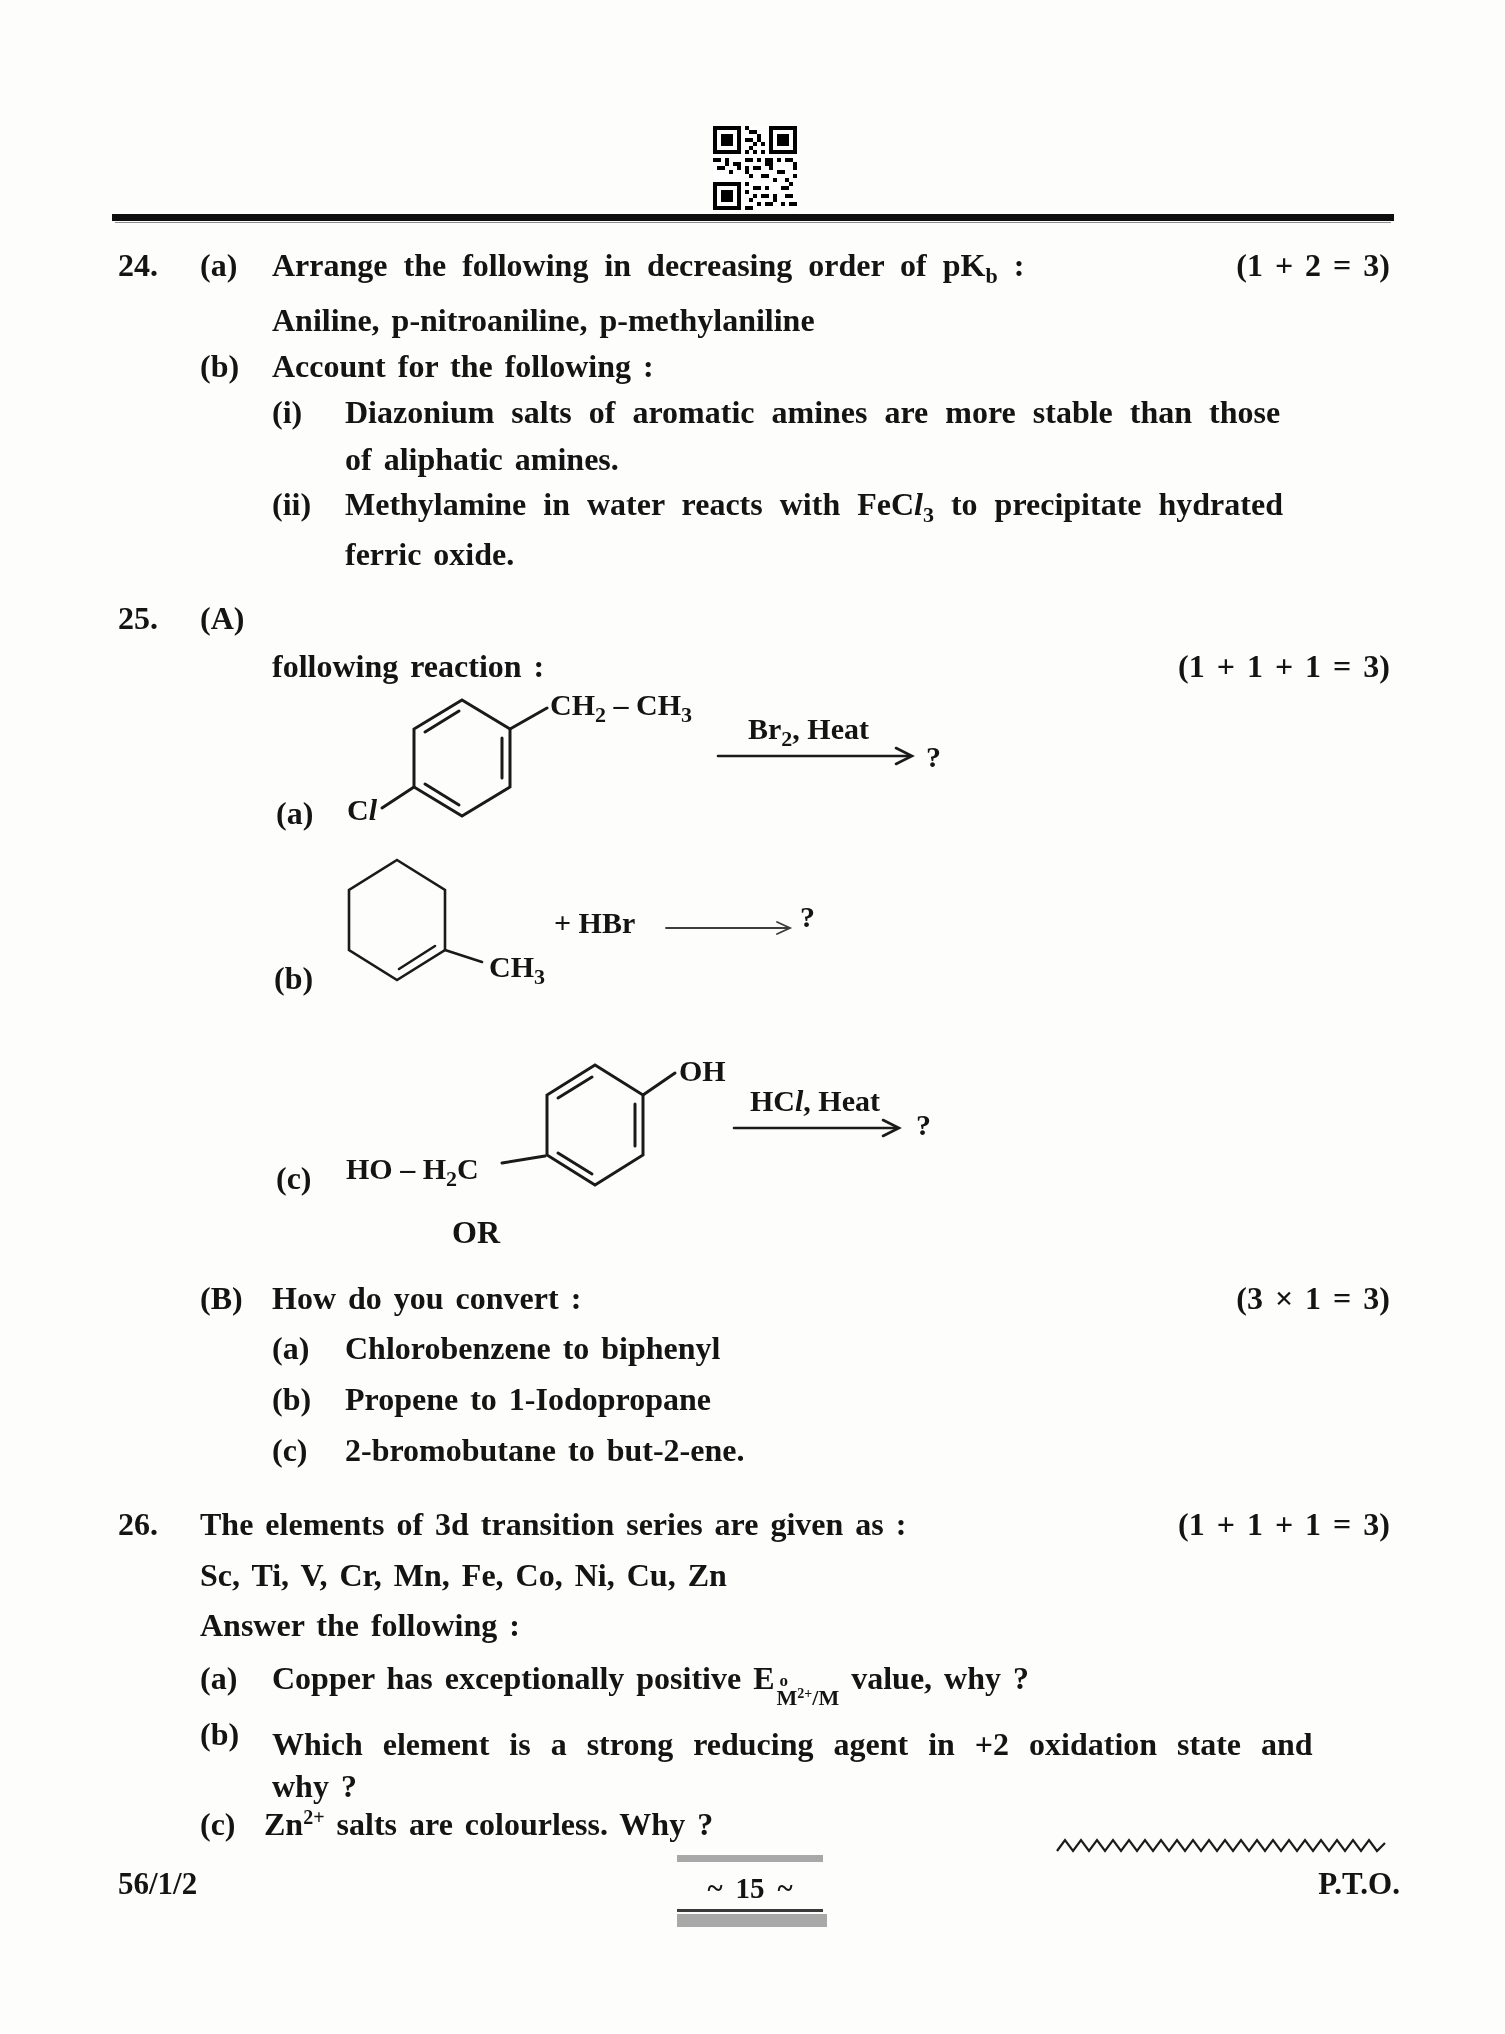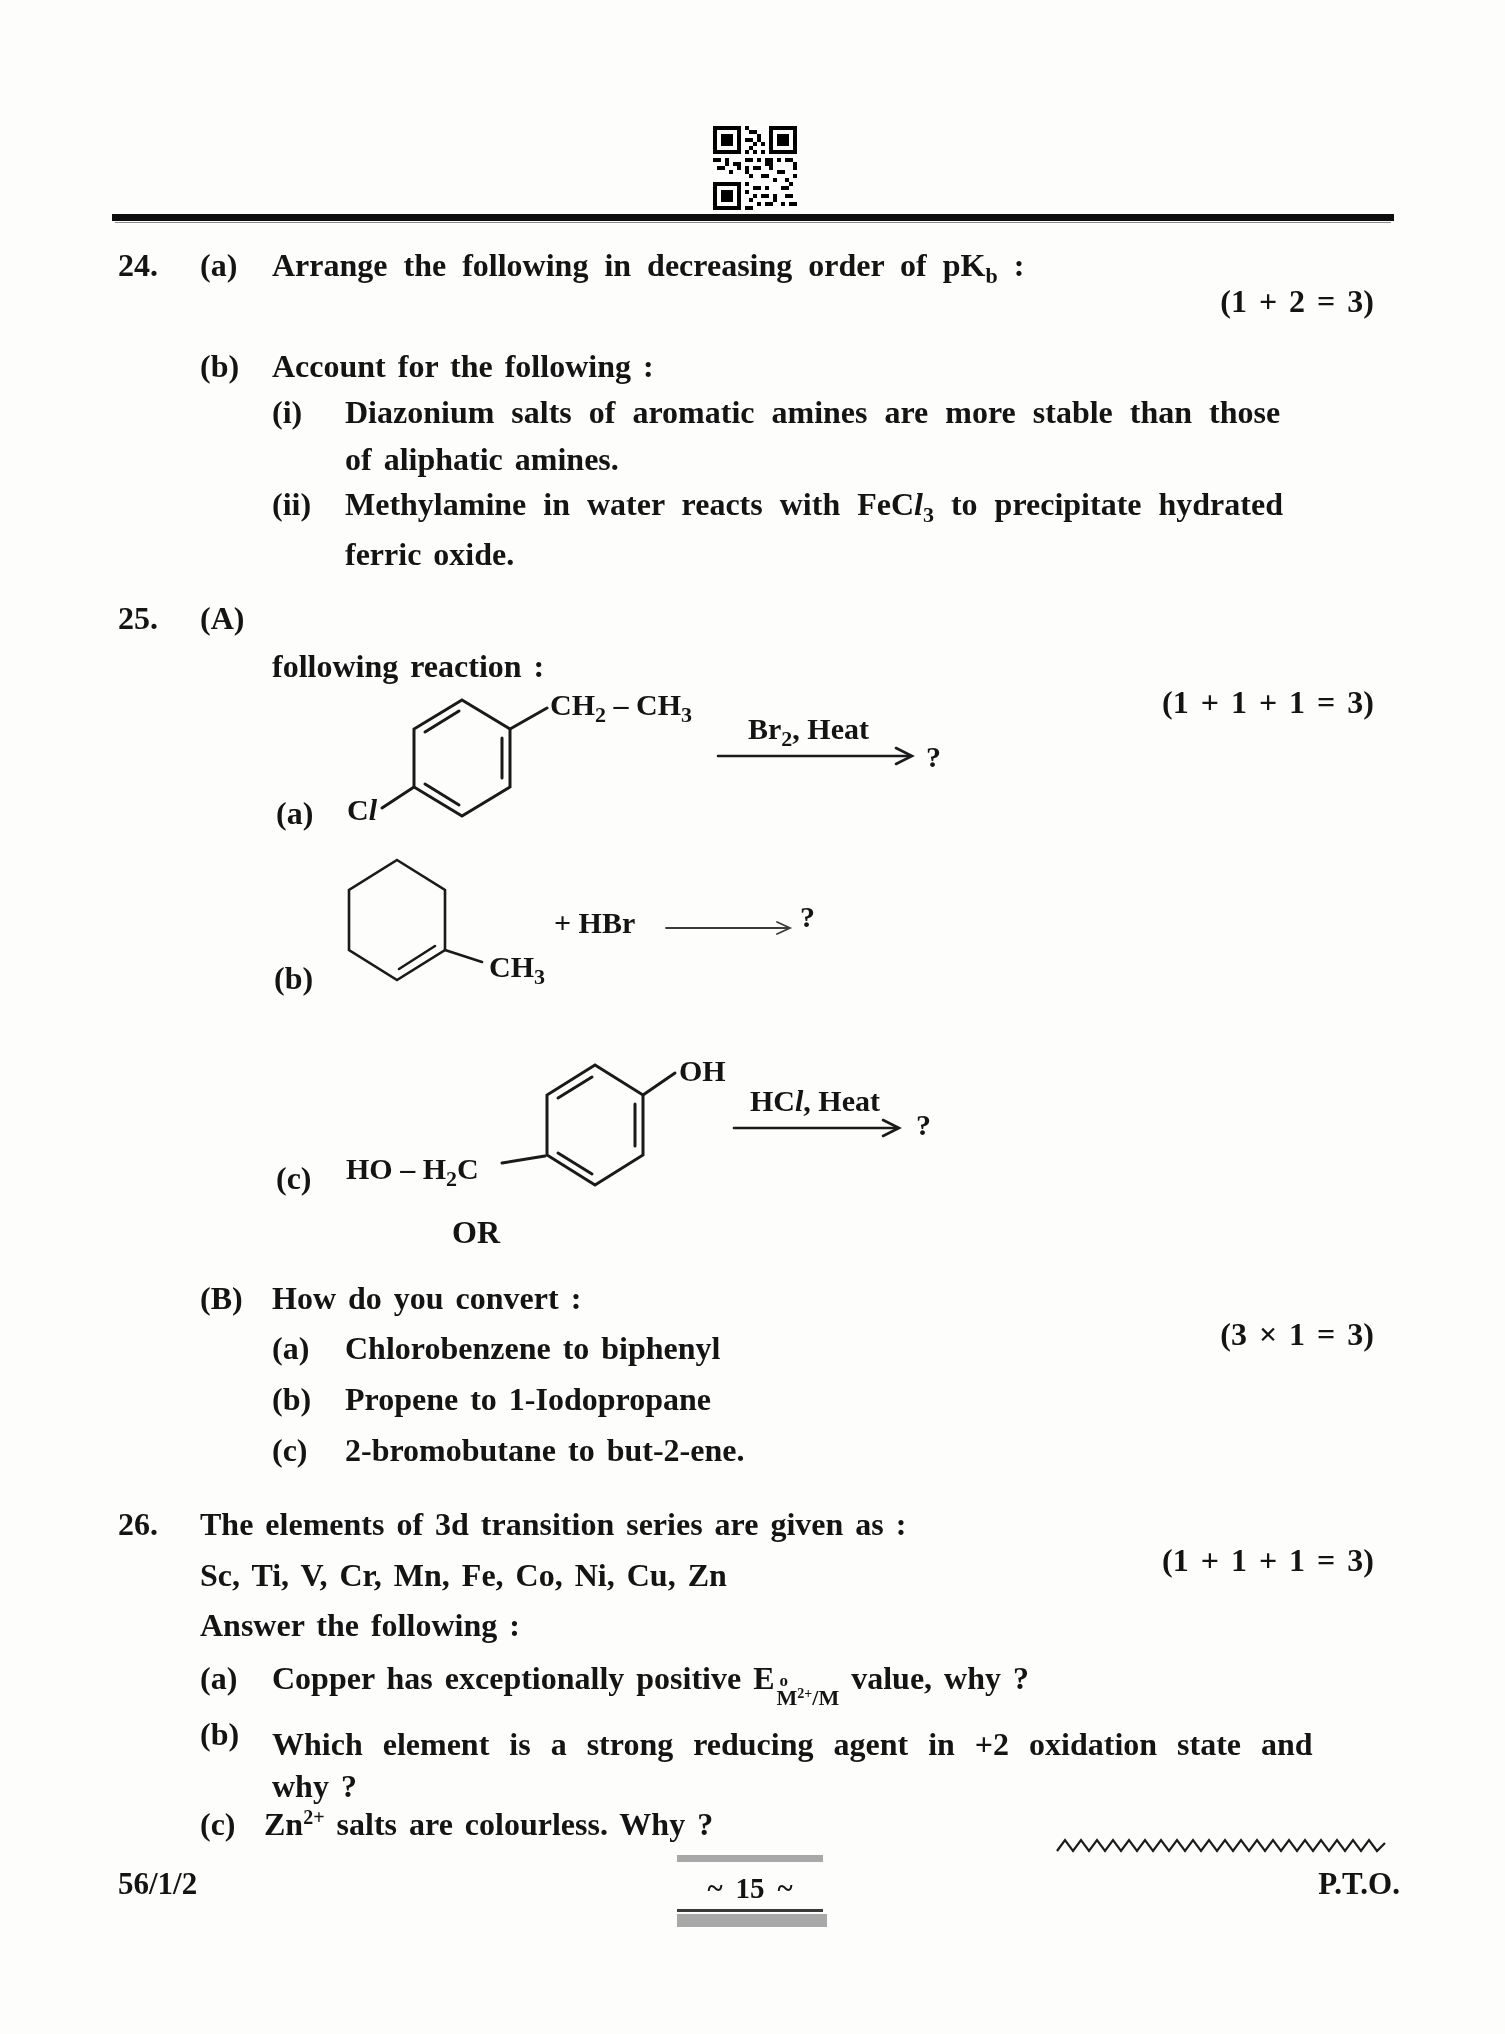--- a/index.html
+++ b/index.html
@@ -6,21 +6,21 @@
   .page{position:relative;width:1505px;height:2034px;margin:0 auto;background:#fdfdfc;
         font-family:"Liberation Serif", serif;color:#141414;overflow:hidden;}
   .t{position:absolute;font-size:32px;line-height:1.15;white-space:nowrap;word-spacing:4px;font-weight:bold;}
   .b{font-weight:bold;}
   .wide{word-spacing:9px;}
   .wider{word-spacing:12px;margin-top:10px;}
   .chem{font-size:30px;word-spacing:normal;}
   .sb{font-size:22px;vertical-align:-7px;}
   .sp{font-size:20px;vertical-align:11px;}
   .ell{font-style:italic;}
-  .right{right:131px;text-align:center;margin-top:36px;}
+  .right{right:115px;text-align:center;}
   .rule{position:absolute;left:112px;top:214px;width:1282px;height:7px;background:#0e0e0e;
         box-shadow:0 5px 0 -3px #8d8d8d;}
   .estack{display:inline-block;vertical-align:-16px;line-height:1;text-align:left;margin-left:2px;}
   .etop{display:block;font-size:17px;margin:0 0 -2px 3px;}
   .ebot{display:block;font-size:22px;}
   .sp2{font-size:14px;vertical-align:7px;}
   .gray-bar{position:absolute;background:#a8a8a8;}
   .black-line{position:absolute;background:#3a3a3a;}
   svg.abs{position:absolute;overflow:visible;}
   .pagenum{position:absolute;left:677px;width:146px;text-align:center;font-size:29px;font-weight:bold;}
@@ -95,20 +95,21 @@
         <rect x="8" y="20" width="2" height="1"></rect>
     </g>
   </svg>
 
   <div class="rule"></div>
 
   <div class="t" style="left:118px;top:247px">24.</div>
   <div class="t" style="left:200px;top:247px">(a)</div>
   <div class="t" style="left:272px;top:247px;word-spacing:8px"><span>Arrange the following in decreasing order of pK</span><span class="sb">b</span><span> :</span></div>
   <div class="t b right" style="top:247px">(1 + 2 = 3)</div>
+  <div class="t" style="left:272px;top:302px">Aniline, p-nitroaniline, p-methylaniline</div>
 
   <div class="t" style="left:200px;top:348px">(b)</div>
   <div class="t" style="left:272px;top:348px">Account for the following :</div>
 
   <div class="t" style="left:272px;top:394px">(i)</div>
   <div class="t wide" style="left:345px;top:394px">Diazonium salts of aromatic amines are more stable than those</div>
   <div class="t" style="left:345px;top:441px">of aliphatic amines.</div>
 
   <div class="t" style="left:272px;top:486px">(ii)</div>
   <div class="t wide" style="left:345px;top:486px"><span>Methylamine in water reacts with FeC</span><span class="ell">l</span><span class="sb">3</span><span> to precipitate hydrated</span></div>

